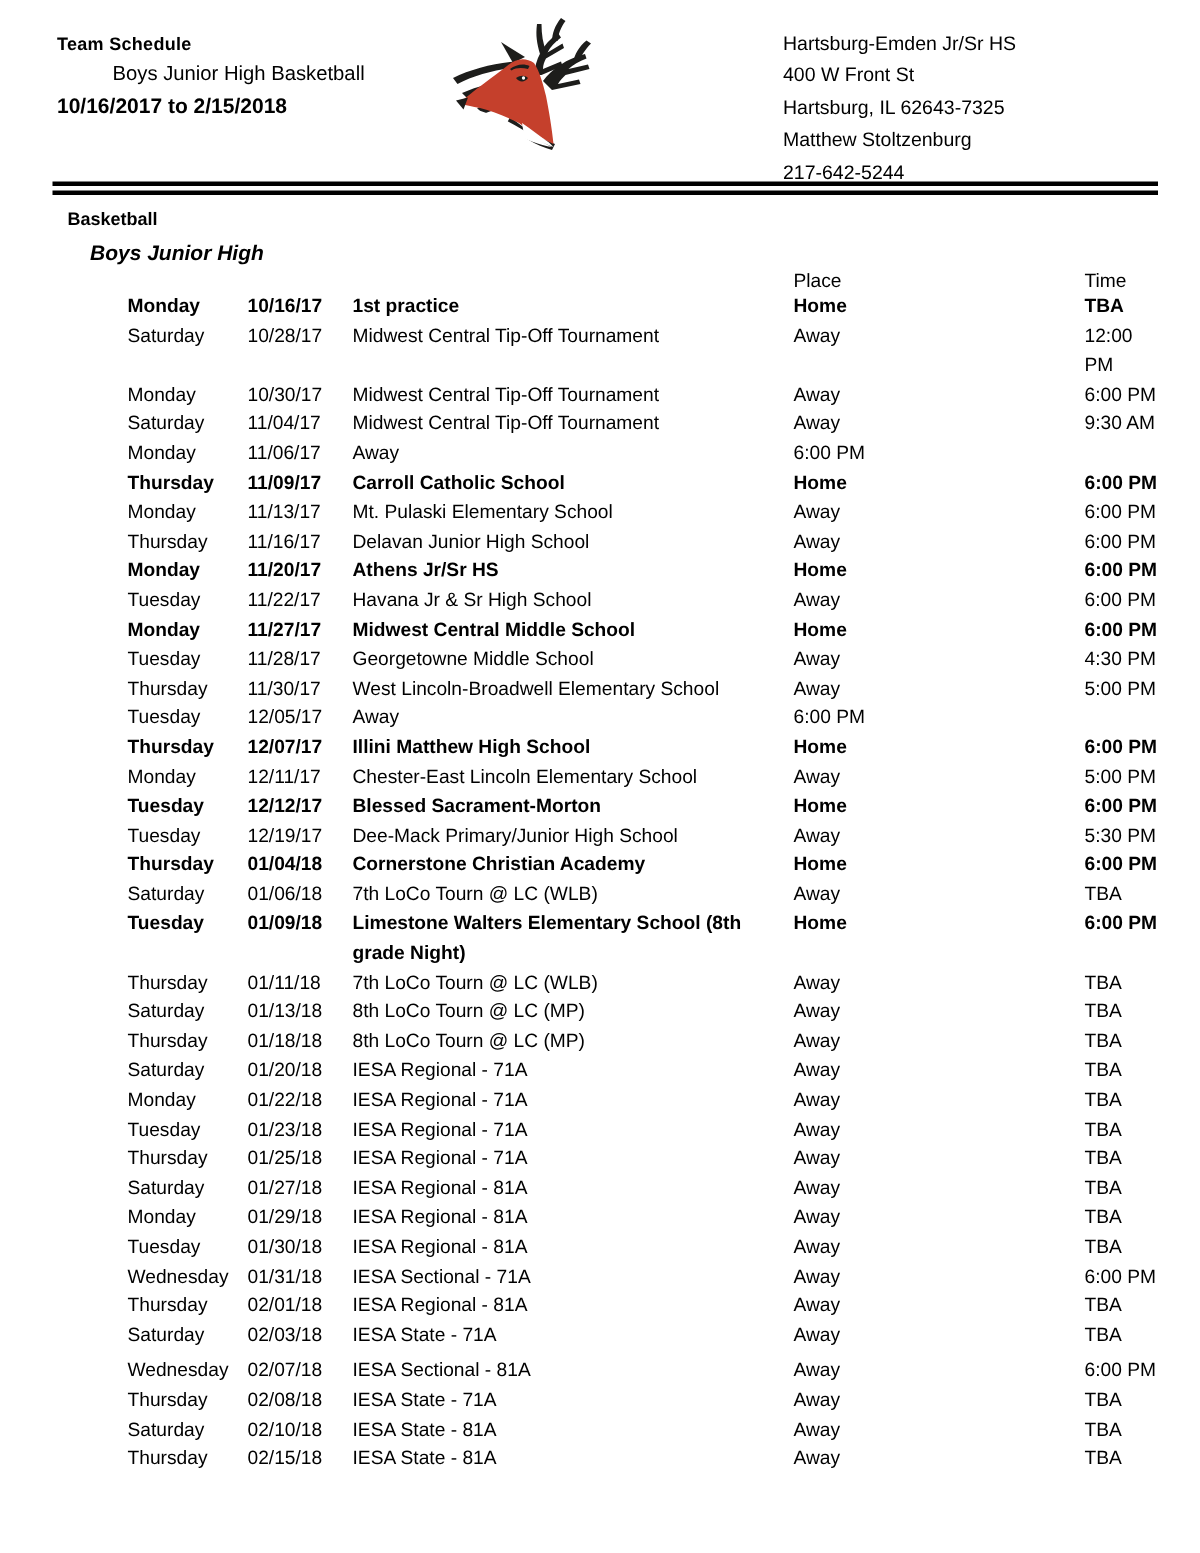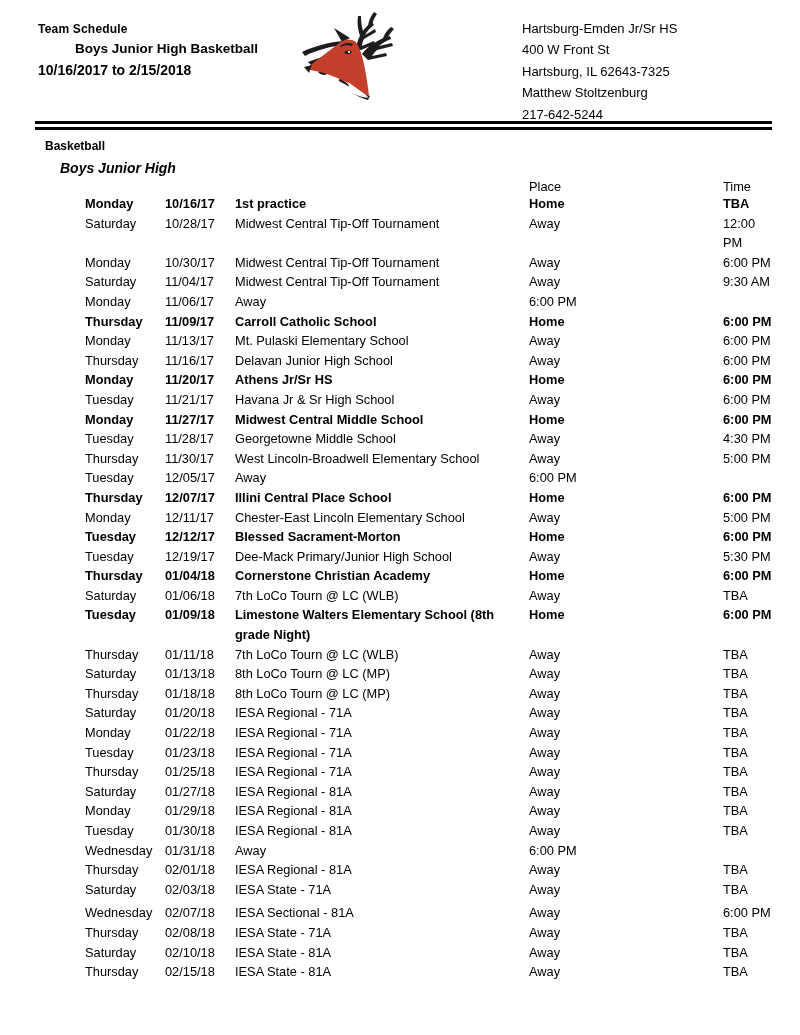--- a/index.html
+++ b/index.html
@@ -10,21 +10,21 @@
     color:#000;
     position:relative;
     overflow:hidden;
   }
 
   
   .header-left {
     position:absolute; left:38px; top:22px;
   }
   .header-title   { font-size:12px; font-weight:bold; letter-spacing:.2px; }
-  .header-subtitle{ font-size:13.5px; font-weight:bold; margin-top:5px;padding-left:37px; }
+  .header-subtitle{ font-size:13.5px; font-weight:normal; margin-top:5px;padding-left:37px; }
   .header-range   { font-size:14px; font-weight:bold; margin-top:6px; }
 
   .logo-wrap {
     position:absolute; left:300px; top:12px; width:110px; height:92px;
   }
 
   .header-right {
     position:absolute; left:522px; top:18px;
     font-size:13px; font-weight:normal; line-height:21.4px;
   }
@@ -192,21 +192,21 @@
   <div class="srow bold">
     <div class="cell day">Monday</div>
     <div class="cell date">11/20/17</div>
     <div class="cell event">Athens Jr/Sr HS</div>
     <div class="cell place">Home</div>
     <div class="cell time">6:00 PM</div>
   </div>
 
   <div class="srow">
     <div class="cell day">Tuesday</div>
-    <div class="cell date">11/21/17</div>
+    <div class="cell date">11/22/17</div>
     <div class="cell event">Havana Jr &amp; Sr High School</div>
     <div class="cell place">Away</div>
     <div class="cell time">6:00 PM</div>
   </div>
 
   <div class="srow bold">
     <div class="cell day">Monday</div>
     <div class="cell date">11/27/17</div>
     <div class="cell event">Midwest Central Middle School</div>
     <div class="cell place">Home</div>
@@ -232,21 +232,21 @@
   <div class="srow">
     <div class="cell day">Tuesday</div>
     <div class="cell date">12/05/17</div>
     <div class="cell place">Away</div>
     <div class="cell time">6:00 PM</div>
   </div>
 
   <div class="srow bold">
     <div class="cell day">Thursday</div>
     <div class="cell date">12/07/17</div>
-    <div class="cell event">Illini Central Place School</div>
+    <div class="cell event">Illini Matthew High School</div>
     <div class="cell place">Home</div>
     <div class="cell time">6:00 PM</div>
   </div>
 
   <div class="srow">
     <div class="cell day">Monday</div>
     <div class="cell date">12/11/17</div>
     <div class="cell event">Chester-East Lincoln Elementary School</div>
     <div class="cell place">Away</div>
     <div class="cell time">5:00 PM</div>
@@ -368,20 +368,21 @@
     <div class="cell day">Tuesday</div>
     <div class="cell date">01/30/18</div>
     <div class="cell event">IESA Regional - 81A</div>
     <div class="cell place">Away</div>
     <div class="cell time">TBA</div>
   </div>
 
   <div class="srow">
     <div class="cell day">Wednesday</div>
     <div class="cell date">01/31/18</div>
+    <div class="cell event">IESA Sectional - 71A</div>
     <div class="cell place">Away</div>
     <div class="cell time">6:00 PM</div>
   </div>
 
   <div class="srow">
     <div class="cell day">Thursday</div>
     <div class="cell date">02/01/18</div>
     <div class="cell event">IESA Regional - 81A</div>
     <div class="cell place">Away</div>
     <div class="cell time">TBA</div>

